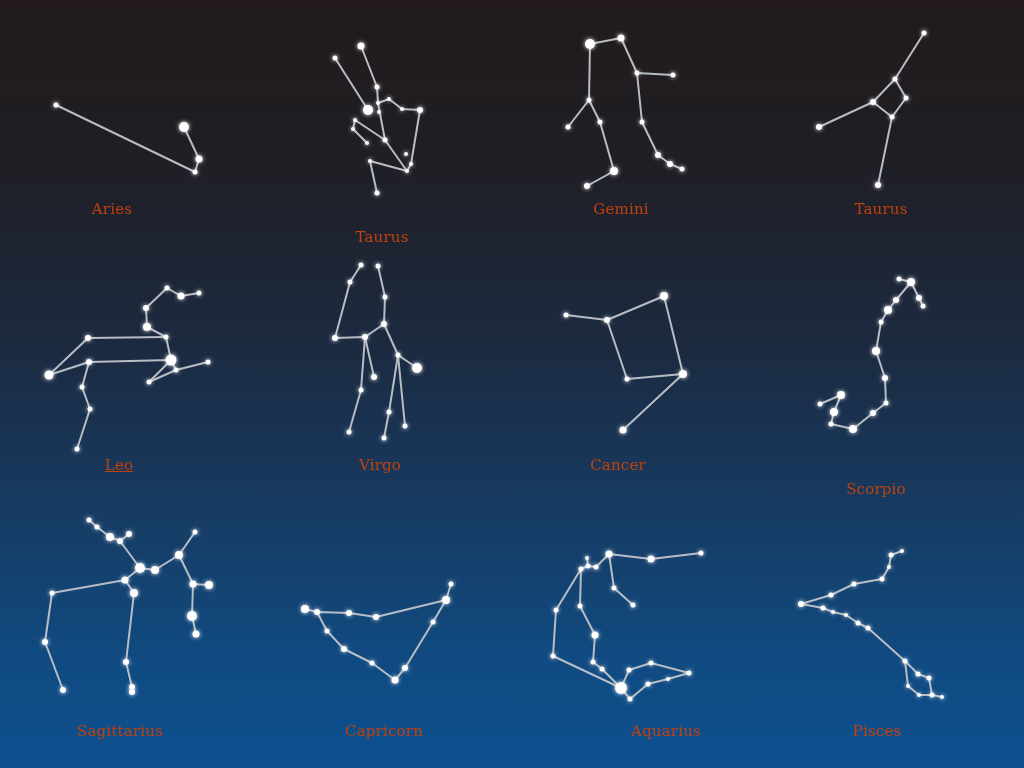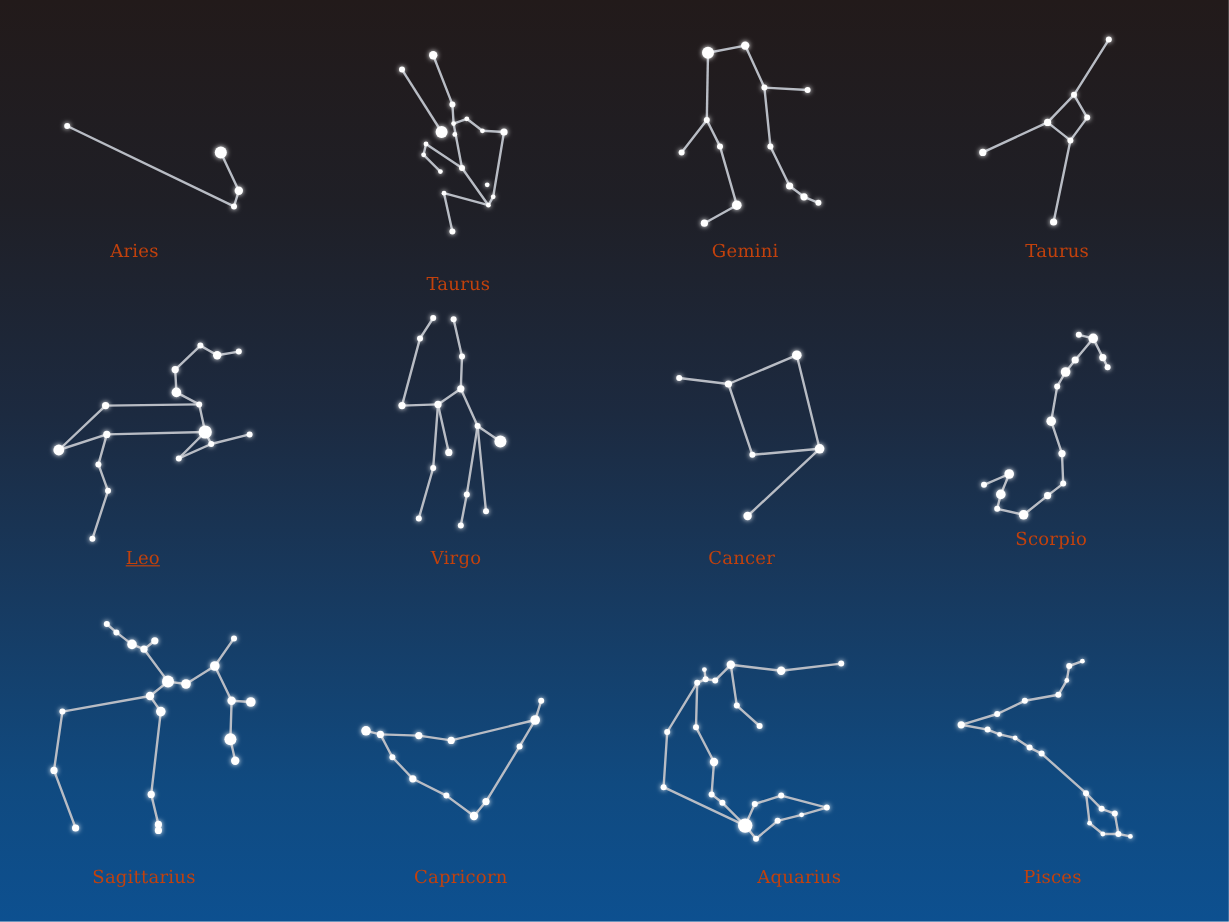--- a/index.html
+++ b/index.html
@@ -414,18 +414,18 @@
 </svg>
 
 <div id="labels">
   <div class="label" style="left: 112px; top: 200px;">Aries</div>
   <div class="label" style="left: 382px; top: 200px; margin-top: 28px;">Taurus</div>
   <div class="label" style="left: 621px; top: 200px;">Gemini</div>
   <div class="label" style="left: 881px; top: 200px;">Taurus</div>
   <div class="label" style="left: 119px; top: 456px; text-decoration: underline;">Leo</div>
   <div class="label" style="left: 380px; top: 456px;">Virgo</div>
   <div class="label" style="left: 618px; top: 456px;">Cancer</div>
-  <div class="label" style="left: 876px; top: 440px;">Scorpio</div>
+  <div class="label" style="left: 876px; top: 480px;">Scorpio</div>
   <div class="label" style="left: 120px; top: 722px;">Sagittarius</div>
   <div class="label" style="left: 384px; top: 722px;">Capricorn</div>
   <div class="label" style="left: 622px; top: 722px; margin-left: 44px;">Aquarius</div>
   <div class="label" style="left: 877px; top: 722px;">Pisces</div>
 </div>
 
 </body></html>

